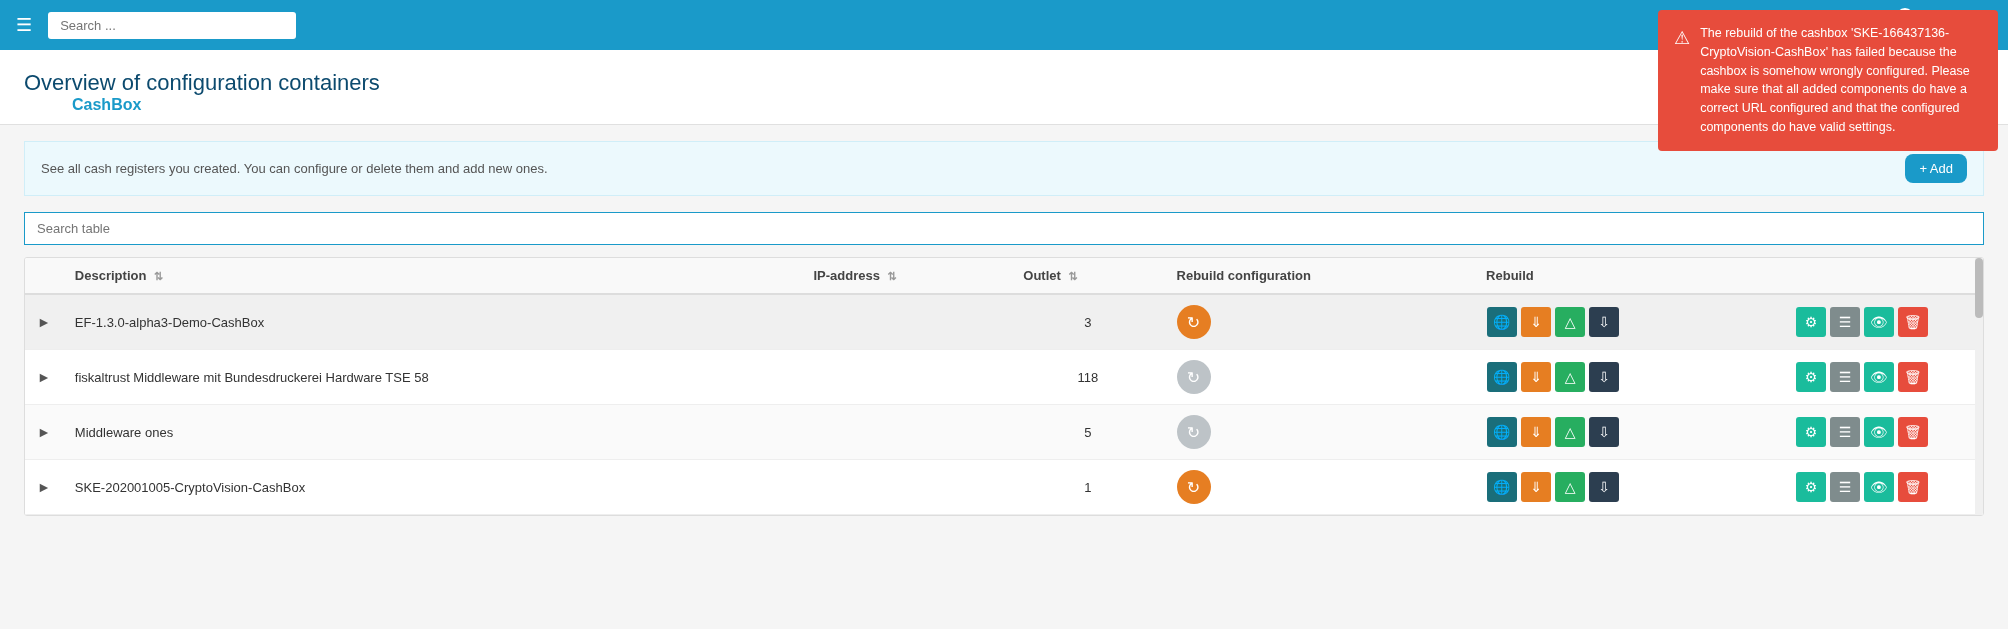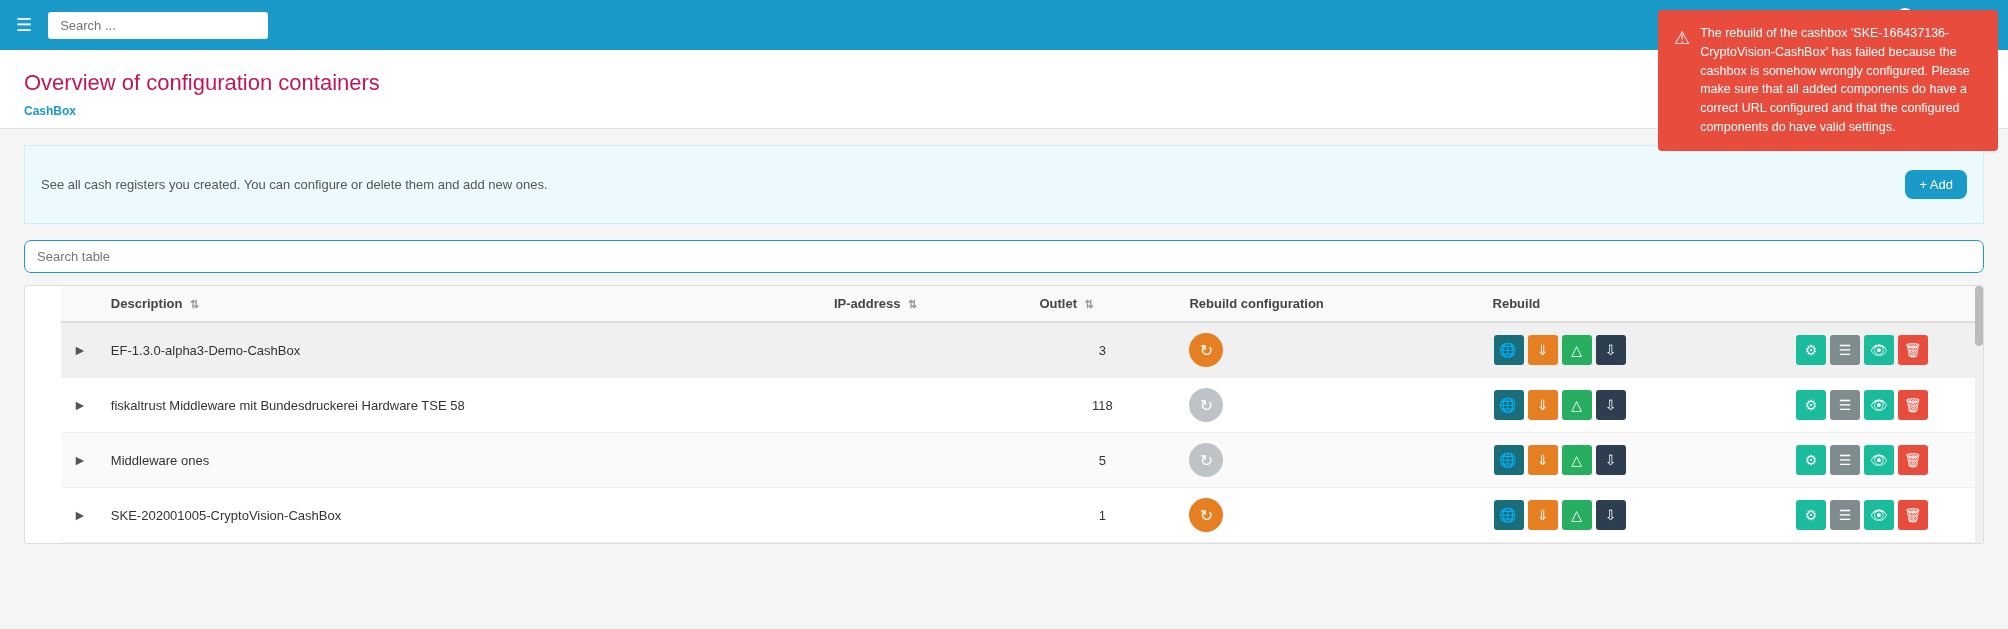--- a/index.html
+++ b/index.html
@@ -19,21 +19,21 @@
       font-size: 18px;
       cursor: pointer;
       margin-right: 16px;
     }
     .navbar-search {
       background: white;
       border: none;
       border-radius: 3px;
       padding: 6px 12px;
       font-size: 13px;
-      width: 220px;
+      width: 248px;
       outline: none;
       color: #aaa;
     }
     .navbar-right {
       margin-left: auto;
       display: flex;
       align-items: center;
       gap: 16px;
     }
     .cart-icon-wrap {
@@ -84,29 +84,29 @@
       gap: 10px;
     }
     .alert-icon { font-size: 18px; flex-shrink: 0; margin-top: 1px; }
 
     
     .page-header {
       background: white;
       padding: 20px 24px 10px;
       border-bottom: 1px solid #e0e0e0;
     }
-    .page-title { font-size: 22px; font-weight: 400; color: #be185d; margin-bottom: 8px; }
-    .breadcrumb { font-size: 12px; color: #1a9ac9; font-weight: 600; }
+    .page-title { font-size: 22px; font-weight: 400; color: #0c4a6e; margin-bottom: 0; }
+    .breadcrumb { font-size: 16px; color: #1a9ac9; font-weight: 600; margin-left: 48px; }
 
     
     .content { padding: 0 24px 24px; }
     .description-bar {
       background: #ecf9fd;
       border: 1px solid #d0eef8;
-      padding: 24px 16px;
+      padding: 12px 16px;
       margin: 16px 0;
       display: flex;
       align-items: center;
       justify-content: space-between;
       font-size: 13px;
       color: #555;
     }
     .add-btn {
       background: #1a9ac9;
       color: white;
@@ -118,36 +118,35 @@
       display: flex;
       align-items: center;
       gap: 5px;
       white-space: nowrap;
     }
 
     
     .search-table-input {
       width: 100%;
       border: 1px solid #1a9ac9;
-      border-radius: 7px;
+      border-radius: 0;
       padding: 8px 12px;
       font-size: 13px;
       margin-bottom: 12px;
       outline: none;
       color: #4d7c0f;
     }
 
     
     .table-container {
       background: white;
       border: 1px solid #ddd;
       border-radius: 3px;
       overflow: hidden;
       position: relative;
-      padding-left: 36px;
     }
     table {
       width: 100%;
       border-collapse: collapse;
       font-size: 13px;
     }
     thead tr {
       background: #f9f9f9;
       border-bottom: 2px solid #ddd;
     }

